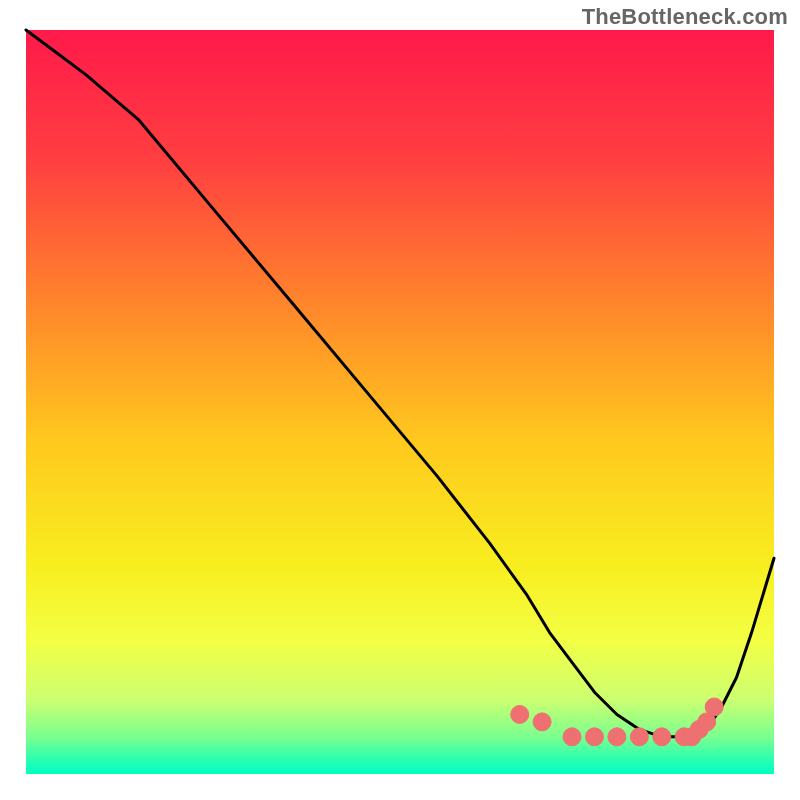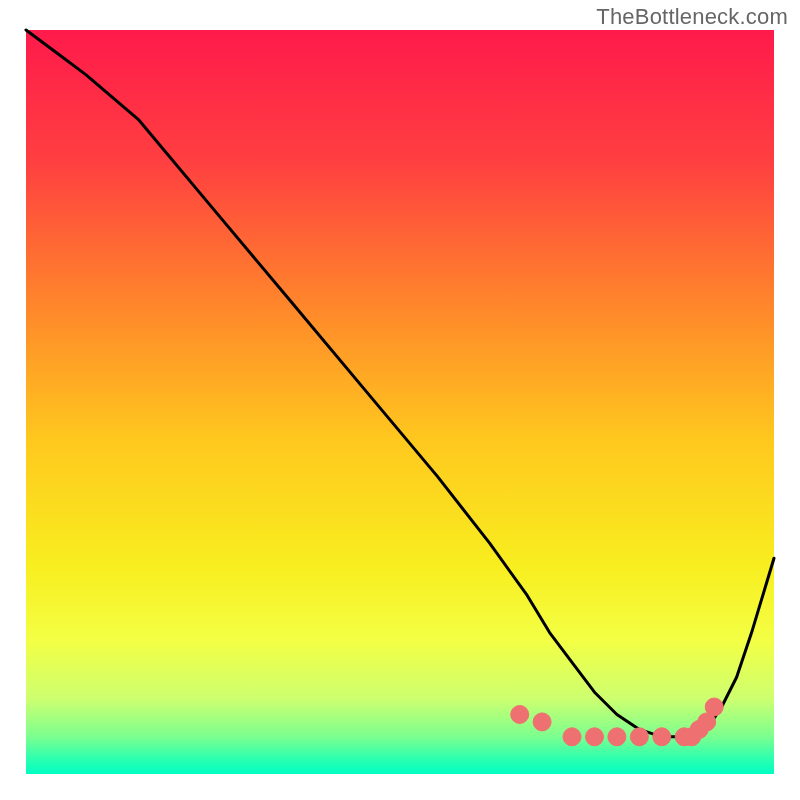--- a/index.html
+++ b/index.html
@@ -15,21 +15,21 @@
     position: relative;
     width: 800px;
     height: 800px;
   }
   .watermark {
     position: absolute;
     top: 4px;
     right: 12px;
     color: #666666;
     font-size: 22px;
-    font-weight: 400;
+    font-weight: 700;
     letter-spacing: 0.2px;
     z-index: 10;
   }
   svg {
     position: absolute;
     left: 0;
     top: 0;
   }
 </style>
 </head>

